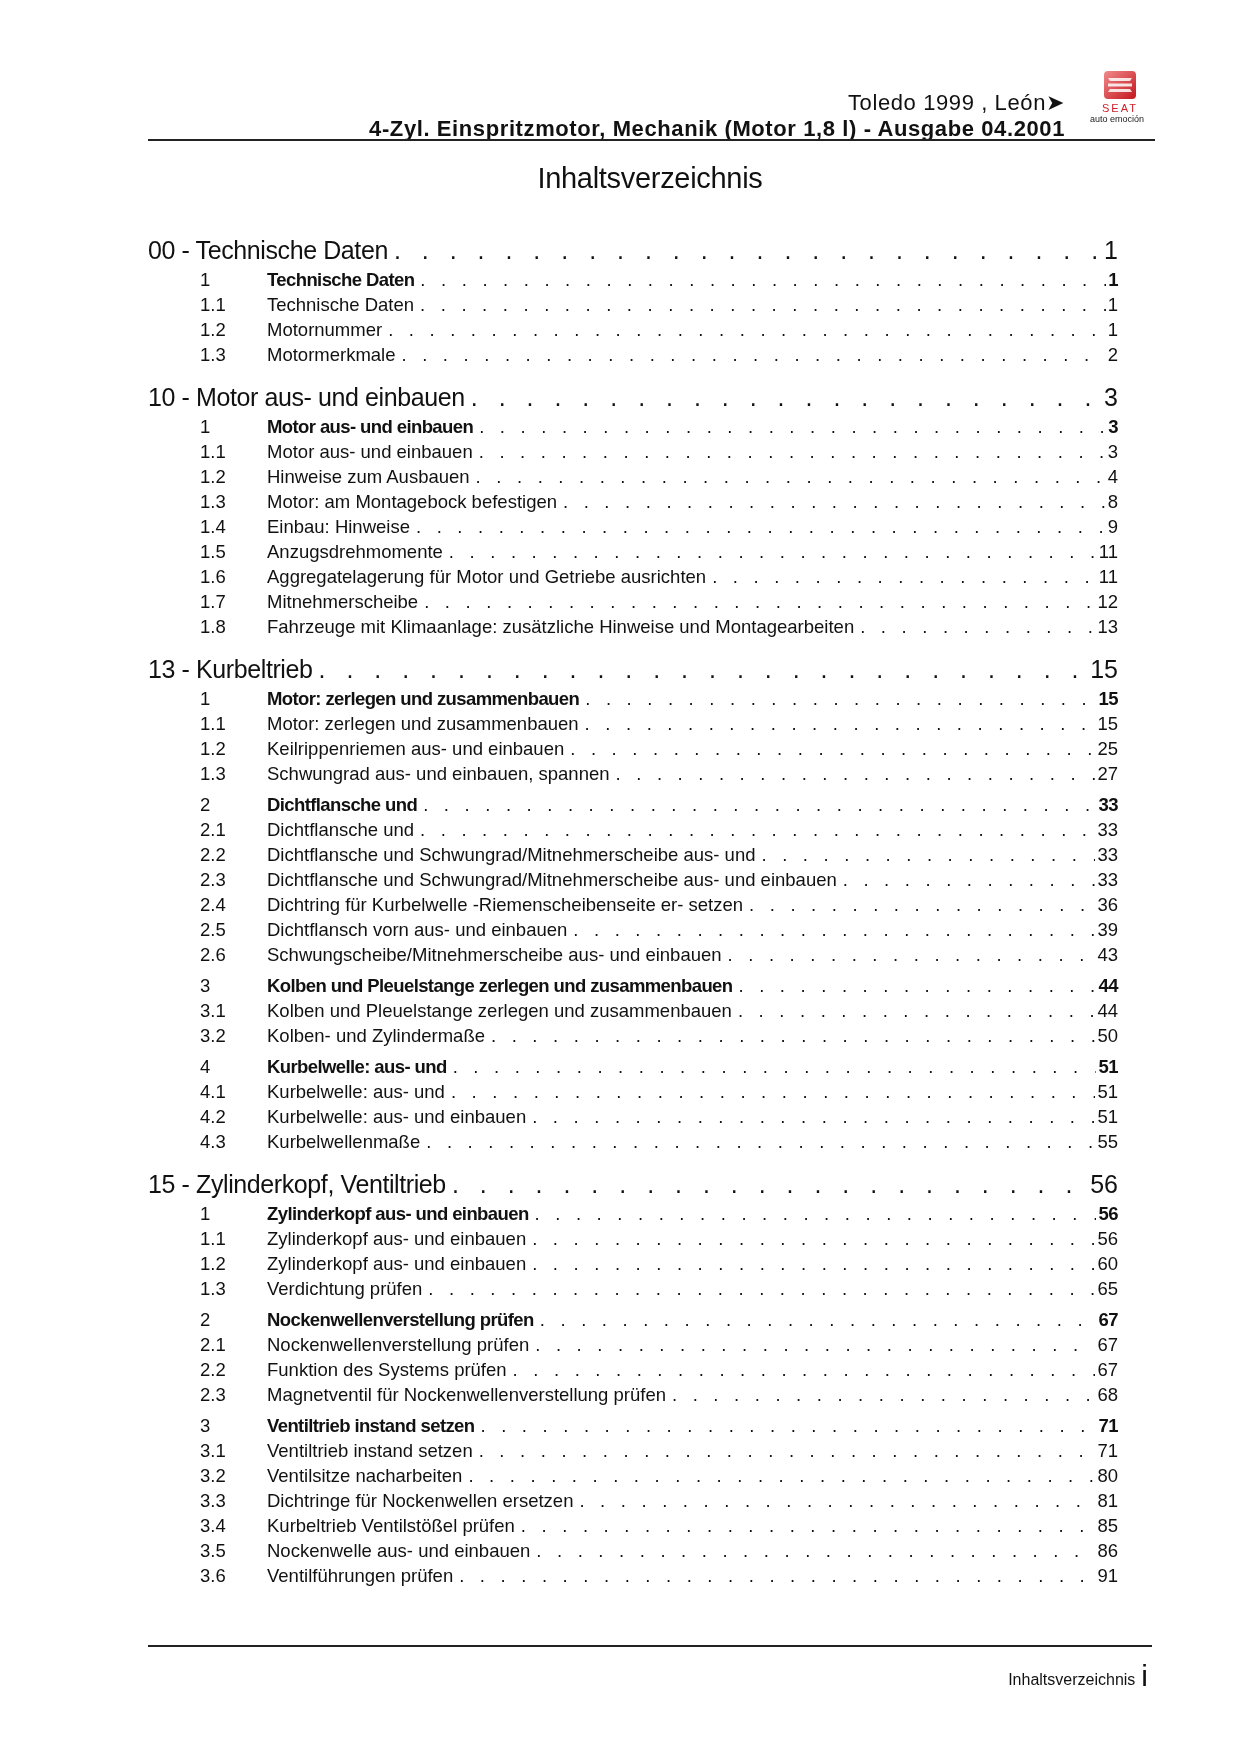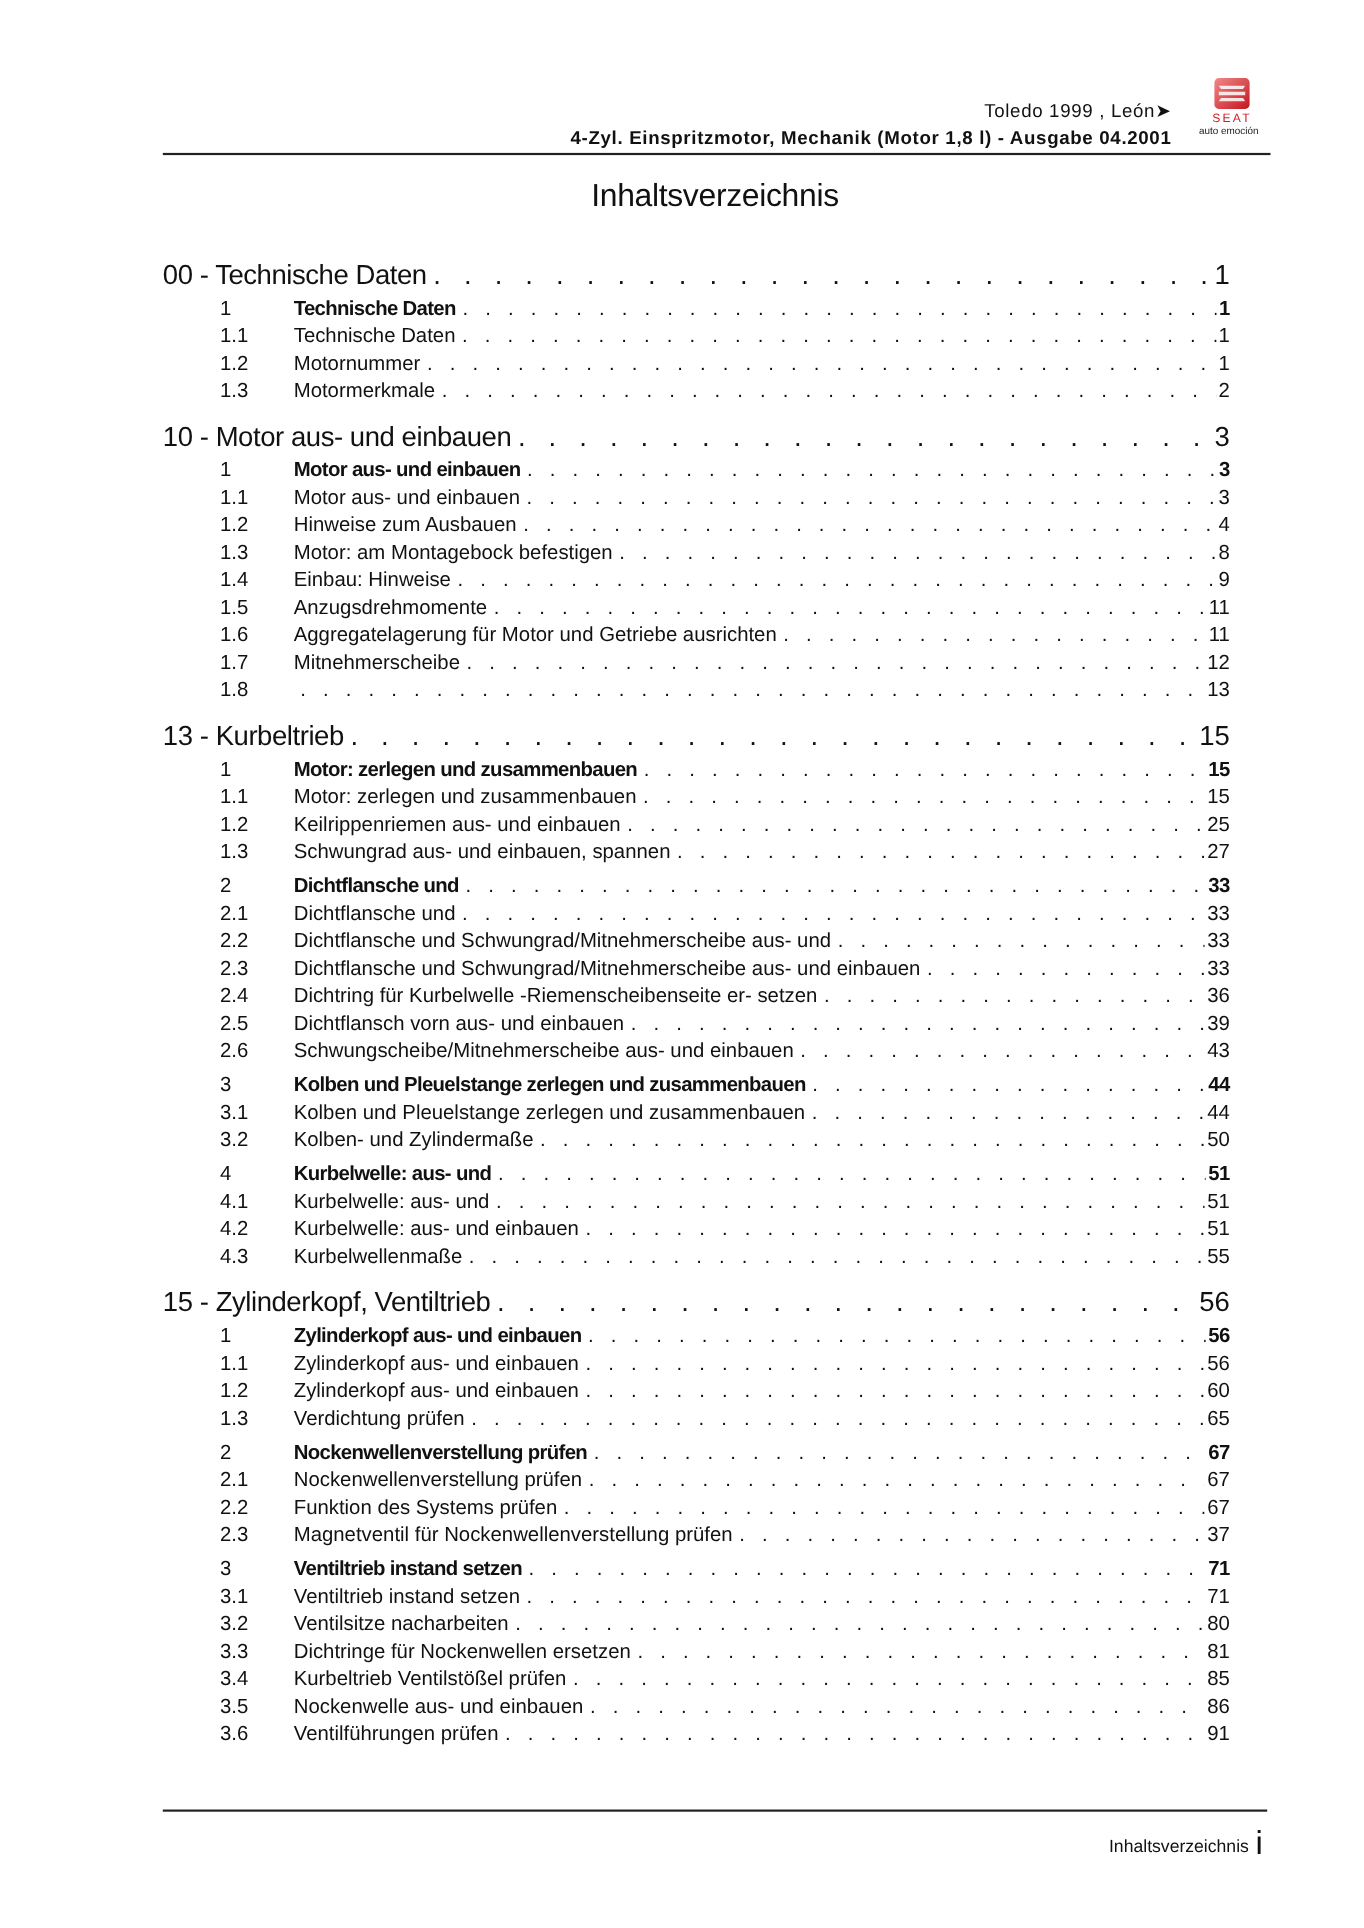--- a/index.html
+++ b/index.html
@@ -1,19 +1,19 @@
 <!DOCTYPE html>
 <html><head>
 <meta charset="utf-8">
 <style>
   html, body { margin:0; padding:0; background:#ffffff; }
   body { width:1240px; height:1753px; position:relative; overflow:hidden;
          font-family:"Liberation Sans", sans-serif; color:#111; }
   .hdr-line { position:absolute; right:175px; text-align:right; white-space:nowrap;
-              font-size:17px; letter-spacing:0.6px; color:#111; transform-origin:right center; }
+              font-size:22px; letter-spacing:0.6px; color:#111; transform-origin:right center; }
   #hdr1 { top:90px; }
   #hdr2 { top:116px;font-weight:bold; }
   .rule { position:absolute; left:148px; width:1007px; height:2px; background:#222; }
   #top-rule { top:139px; }
   #bottom-rule { top:1645px; width:1004px; }
   .logo { position:absolute; left:1090px; top:70px; width:60px; height:62px; text-align:center; }
   .logo svg { display:block; margin:0 auto; }
   .logo .brand { font-size:11px; font-weight:normal; color:#d0202a; letter-spacing:2px; line-height:11px; margin-top:3px; }
   .logo .tag { font-size:9px; color:#222; line-height:10px; white-space:nowrap; margin-left:-6px; }
   #title { position:absolute; left:0; width:1300px; top:162px; text-align:center; font-size:29px; color:#111; letter-spacing:-0.3px; }
@@ -147,20 +147,21 @@
           <span class="pg">11</span>
         </div>
         <div class="row">
           <span class="num">1.7</span>
           <span class="lbl">Mitnehmerscheibe</span>
           <span class="dots"> . . . . . . . . . . . . . . . . . . . . . . . . . . . . . . . . . . . . . . . . . . . . . . . . . . . . . . . . . . . . . . . . . . . . . . . . . . . . . . . . . . . . . . . . . . . . .</span>
           <span class="pg">12</span>
         </div>
         <div class="row">
           <span class="num">1.8</span>
+          <span class="lbl">Fahrzeuge mit Klimaanlage: zusätzliche Hinweise und Montagearbeiten</span>
           <span class="dots"> . . . . . . . . . . . . . . . . . . . . . . . . . . . . . . . . . . . . . . . . . . . . . . . . . . . . . . . . . . . . . . . . . . . . . . . . . . . . . . . . . . . . . . . . . . . . .</span>
           <span class="pg">13</span>
         </div>
       </div>
     </div>
     <div class="section">
       <div class="sec-head">
         <span class="lbl">13 - Kurbeltrieb</span>
         <span class="dots"> . . . . . . . . . . . . . . . . . . . . . . . . . . . . . . . . . . . . . . . . . . . . . . . . . . . . . . . . . . . . . . . . . . . . . . . . . . . . . . . . . . . . . . . . . . . . .</span>
         <span class="pg">15</span>
@@ -330,21 +331,21 @@
         <div class="row">
           <span class="num">2.2</span>
           <span class="lbl">Funktion des Systems prüfen</span>
           <span class="dots"> . . . . . . . . . . . . . . . . . . . . . . . . . . . . . . . . . . . . . . . . . . . . . . . . . . . . . . . . . . . . . . . . . . . . . . . . . . . . . . . . . . . . . . . . . . . . .</span>
           <span class="pg">67</span>
         </div>
         <div class="row">
           <span class="num">2.3</span>
           <span class="lbl">Magnetventil für Nockenwellenverstellung prüfen</span>
           <span class="dots"> . . . . . . . . . . . . . . . . . . . . . . . . . . . . . . . . . . . . . . . . . . . . . . . . . . . . . . . . . . . . . . . . . . . . . . . . . . . . . . . . . . . . . . . . . . . . .</span>
-          <span class="pg">37</span>
+          <span class="pg">68</span>
         </div>
       </div>
       <div class="group">
         <div class="row l1">
           <span class="num">3</span>
           <span class="lbl">Ventiltrieb instand setzen</span>
           <span class="dots"> . . . . . . . . . . . . . . . . . . . . . . . . . . . . . . . . . . . . . . . . . . . . . . . . . . . . . . . . . . . . . . . . . . . . . . . . . . . . . . . . . . . . . . . . . . . . .</span>
           <span class="pg">71</span>
         </div>
         <div class="row">

